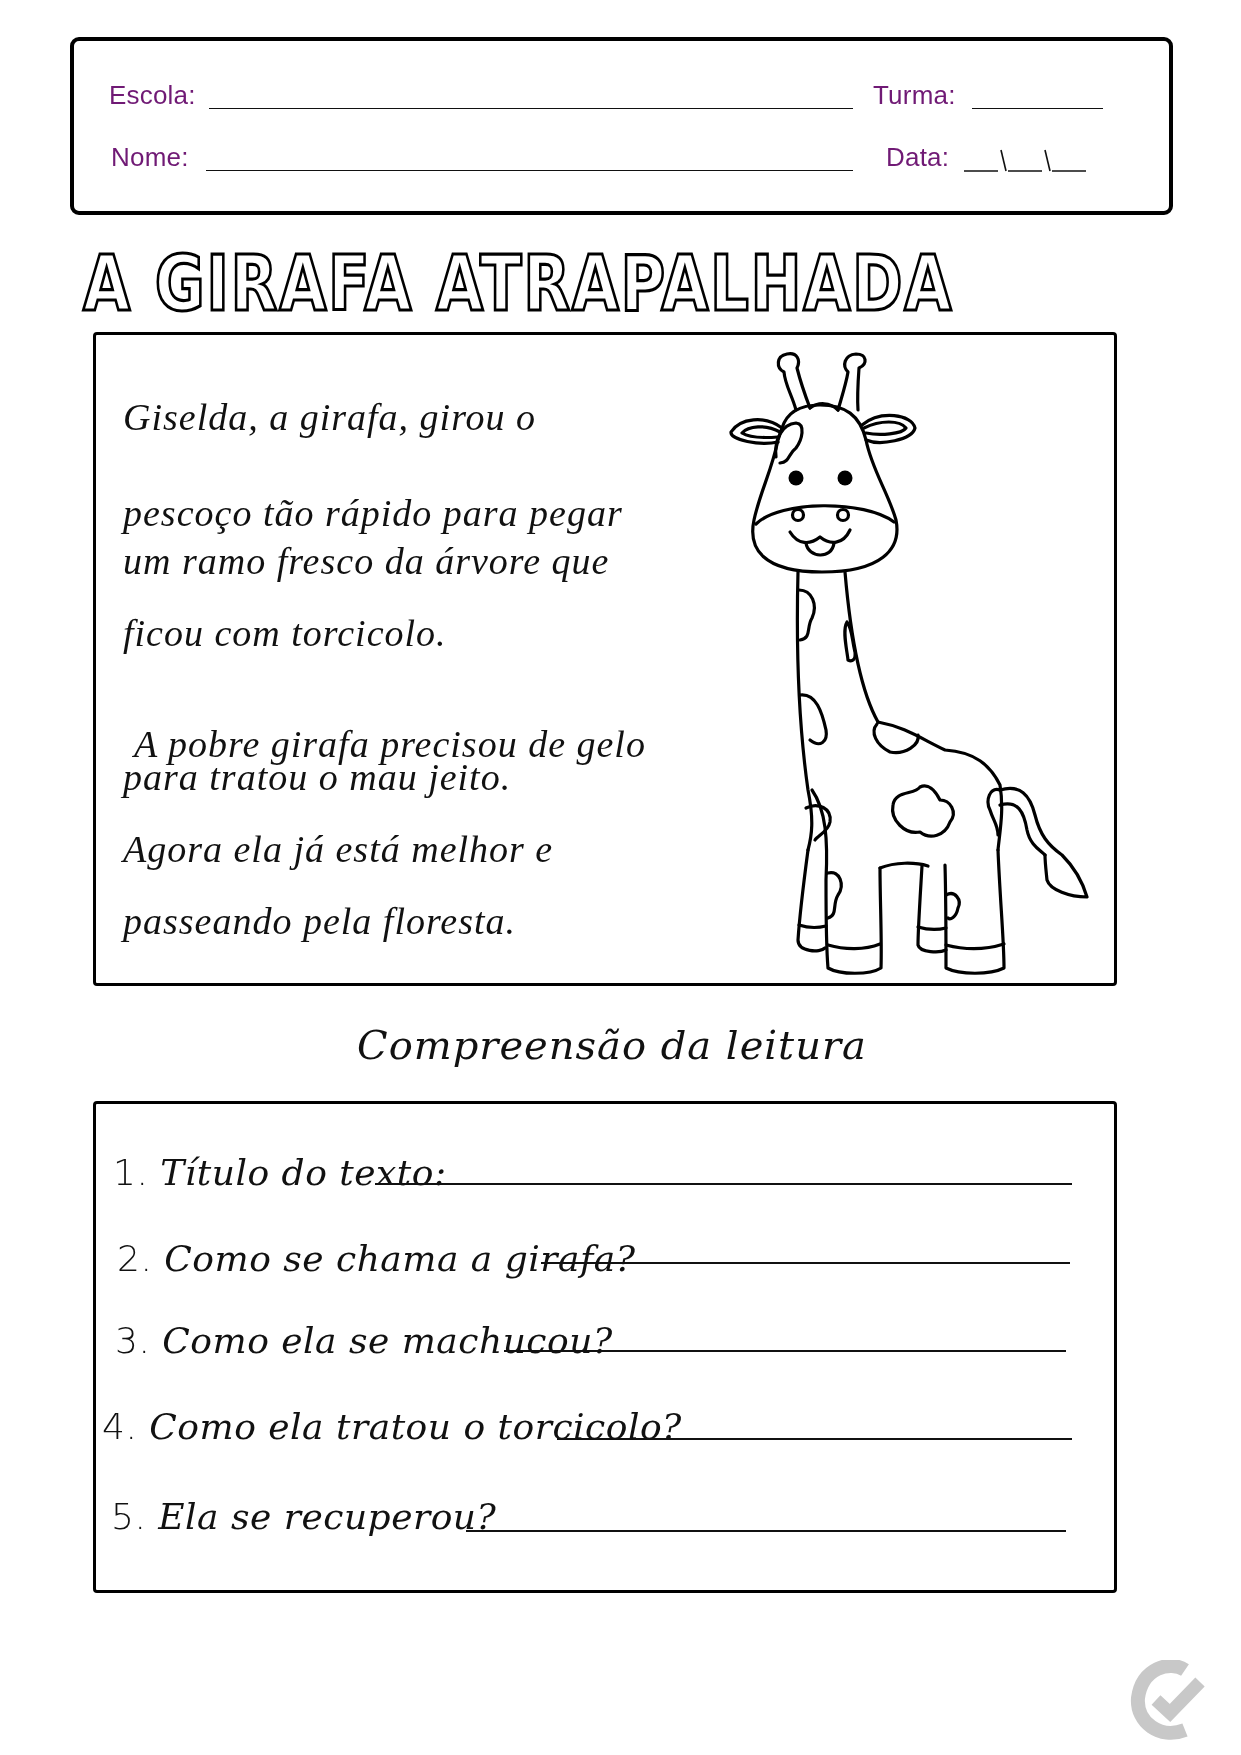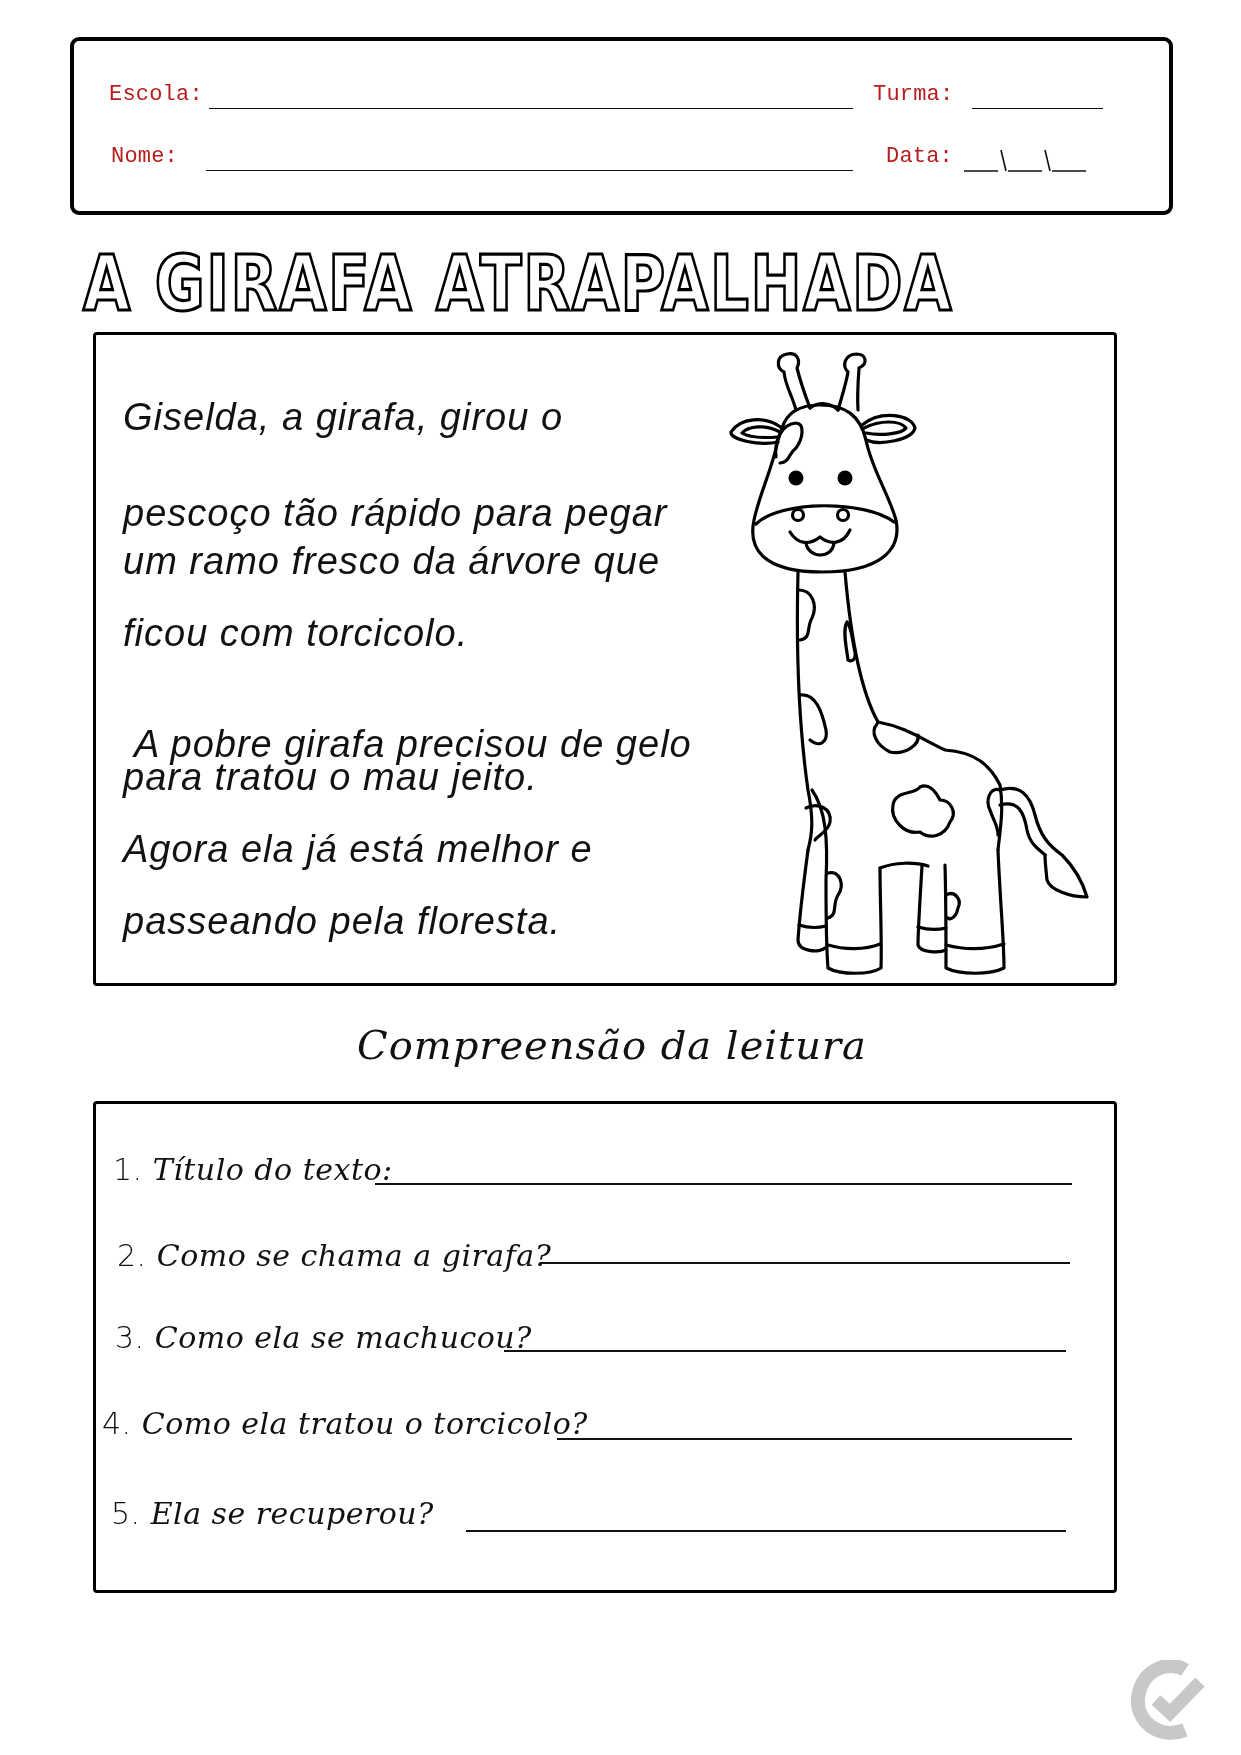--- a/index.html
+++ b/index.html
@@ -1,30 +1,30 @@
 <!DOCTYPE html>
 <html><head>
 <meta charset="utf-8">
 <style>
   html, body { margin:0; padding:0; background:#ffffff; }
   body { width:1241px; height:1755px; position:relative; overflow:hidden;
          font-family:"DejaVu Sans", sans-serif; color:#111; }
   .abs { position:absolute; }
   .box { position:absolute; border:4px solid #000; border-radius:9px; box-sizing:border-box; background:#fff; }
   .box.thin { border-width:3px; border-radius:4px; }
-  .hdr-label { position:absolute; font-family:Liberation Mono, monospace; font-size:22px;
-               font-weight:300; color:#b91c1c; letter-spacing:0.2px; line-height:30px; }
+  .hdr-label { position:absolute; font-family:Liberation Sans, sans-serif; font-size:26px;
+               font-weight:300; color:#701a75; letter-spacing:0.2px; line-height:30px; }
   .rule { position:absolute; border-bottom:1.6px solid #111; height:0; }
   .title { position:absolute; left:0; width:1036px; top:248px; text-align:center; }
   .title svg { display:block; margin:0 auto; }
   .story-line { position:absolute; left:123px; font-size:38px; line-height:44px; white-space:nowrap;
-                font-family:Liberation Sans, sans-serif; font-style:italic; font-weight:300; letter-spacing:1px; }
+                font-family:Liberation Serif, serif; font-style:italic; font-weight:300; letter-spacing:1px; }
   .subtitle { position:absolute; left:0; width:1224px; text-align:center; top:1022px;
               font-size:40px; font-family:"DejaVu Serif", serif; font-style:italic; letter-spacing:1px; }
-  .q-text { position:absolute; font-size:30px; font-family:"DejaVu Serif", serif; font-style:italic;
+  .q-text { position:absolute; font-size:36px; font-family:"DejaVu Serif", serif; font-style:italic;
             white-space:nowrap; letter-spacing:0.5px;text-align:center; }
   .q-num { font-style:normal; font-family:"DejaVu Sans", sans-serif; font-weight:300; }
   .ans-line { position:absolute; border-bottom:2px solid #111; height:0; }
   .logo { position:absolute; left:1130px; top:1660px; width:80px; height:80px; }
 </style>
 </head>
 <body>
 
 <div class="box" style="left:70px; top:37px; width:1103px; height:178px;">
 </div>

